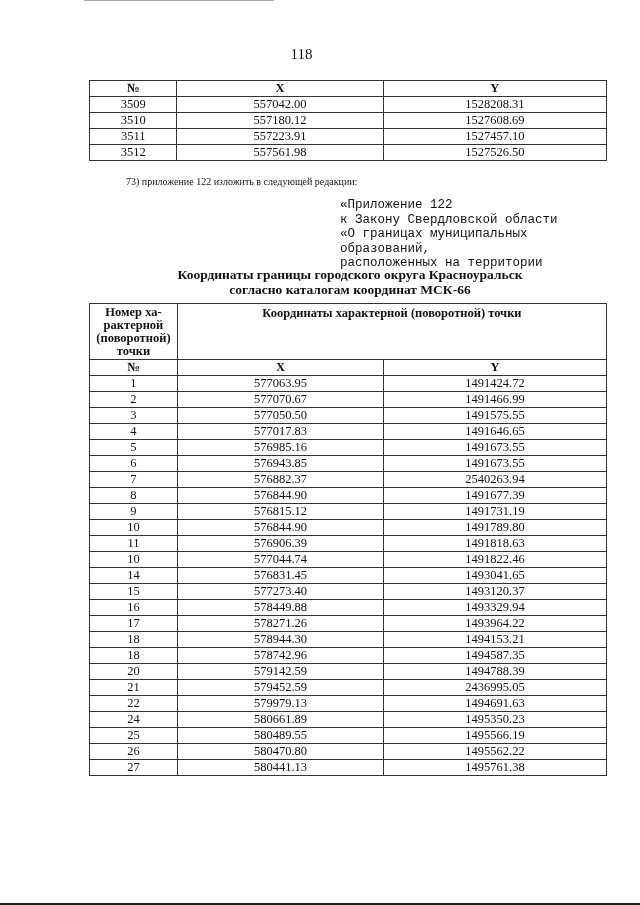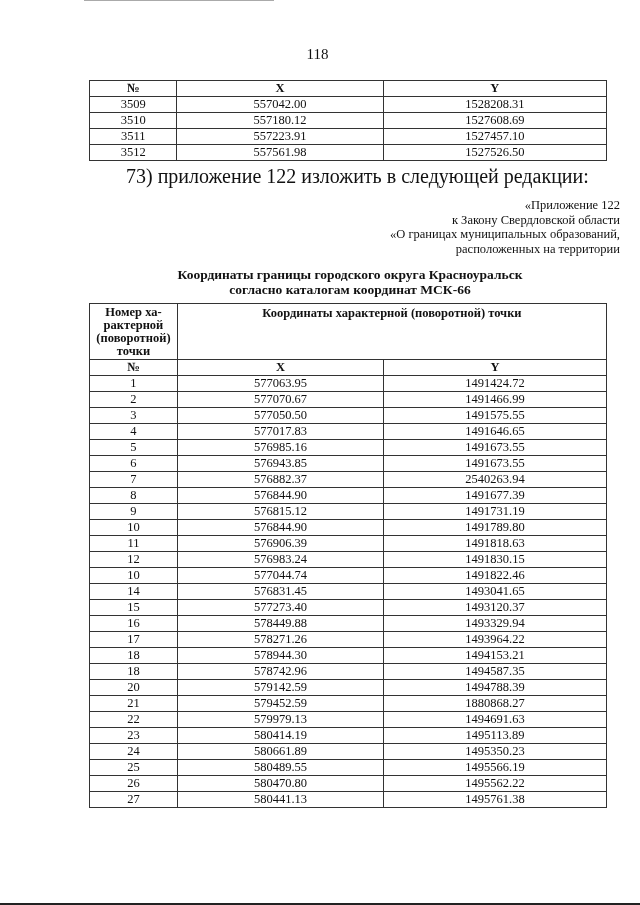--- a/index.html
+++ b/index.html
@@ -1,32 +1,32 @@
 <!DOCTYPE html>
 <html><head>
 <meta charset="utf-8">
 <style>
   html, body { margin: 0; padding: 0; background: #ffffff; }
   body {
     width: 640px; height: 905px; position: relative; overflow: hidden;
     font-family: "Liberation Serif", "DejaVu Serif", serif; color: #111;
   }
-  .page-number { position: absolute; top: 46px; left: 16px; width: 603px; text-align: center; font-size: 15px; }
+  .page-number { position: absolute; top: 46px; left: 0; width: 603px; text-align: center; font-size: 15px; }
   table { border-collapse: collapse; position: absolute; font-size: 12.5px; }
   td, th { border: 1px solid #333; padding: 0; text-align: center; line-height: 15px; font-weight: normal; }
   th { font-weight: bold; }
   .t1 { top: 80px; left: 89px; width: 518px; }
   .t2 { top: 303px; left: 89px; width: 518px; }
   .c1 { width: 87px; }
   .c2 { width: 207px; }
   .c3 { width: 224px; }
   .hdr-multi { line-height: 13px; padding: 2px 0 1px; text-align: center; }
   .hdr-span { vertical-align: top; padding-top: 2px; }
-  .intro { position: absolute; top: 165px; left: 126px; font-size: 20px; text-align: center; }
-  .appendix { position: absolute; top: 198px; left: 340px; width: 280px; text-align: right; font-size: 12.5px; line-height: 14.5px; }
+  .intro { position: absolute; top: 176px; left: 126px; font-size: 10px; text-align: center; }
+  .appendix { position: absolute; top: 198px; left: 340px; width: 280px; text-align: left; font-size: 12.5px; line-height: 14.5px; font-family: Liberation Mono, monospace; }
   .title { position: absolute; top: 267px; left: 0; width: 700px; text-align: center; font-size: 13.5px; font-weight: bold; line-height: 15px; }
   .rule-top { position: absolute; top: 0; left: 84px; width: 190px; height: 1px; background: #aaa; }
   .rule-bottom { position: absolute; top: 903px; left: 0; width: 640px; height: 2px; background: #222; }
 </style>
 </head>
 <body>
 
 <div class="rule-top"></div>
 <div class="rule-bottom"></div>
 
@@ -142,25 +142,20 @@
         <td>10</td>
         <td>576844.90</td>
         <td>1491789.80</td>
       </tr>
       <tr>
         <td>11</td>
         <td>576906.39</td>
         <td>1491818.63</td>
       </tr>
       <tr>
-        <td>12</td>
-        <td>576983.24</td>
-        <td>1491830.15</td>
-      </tr>
-      <tr>
         <td>10</td>
         <td>577044.74</td>
         <td>1491822.46</td>
       </tr>
       <tr>
         <td>14</td>
         <td>576831.45</td>
         <td>1493041.65</td>
       </tr>
       <tr>
@@ -189,33 +184,28 @@
         <td>1494587.35</td>
       </tr>
       <tr>
         <td>20</td>
         <td>579142.59</td>
         <td>1494788.39</td>
       </tr>
       <tr>
         <td>21</td>
         <td>579452.59</td>
-        <td>1880868.27</td>
+        <td>2436995.05</td>
       </tr>
       <tr>
         <td>22</td>
         <td>579979.13</td>
         <td>1494691.63</td>
       </tr>
       <tr>
-        <td>23</td>
-        <td>580414.19</td>
-        <td>1495113.89</td>
-      </tr>
-      <tr>
         <td>24</td>
         <td>580661.89</td>
         <td>1495350.23</td>
       </tr>
       <tr>
         <td>25</td>
         <td>580489.55</td>
         <td>1495566.19</td>
       </tr>
       <tr>

